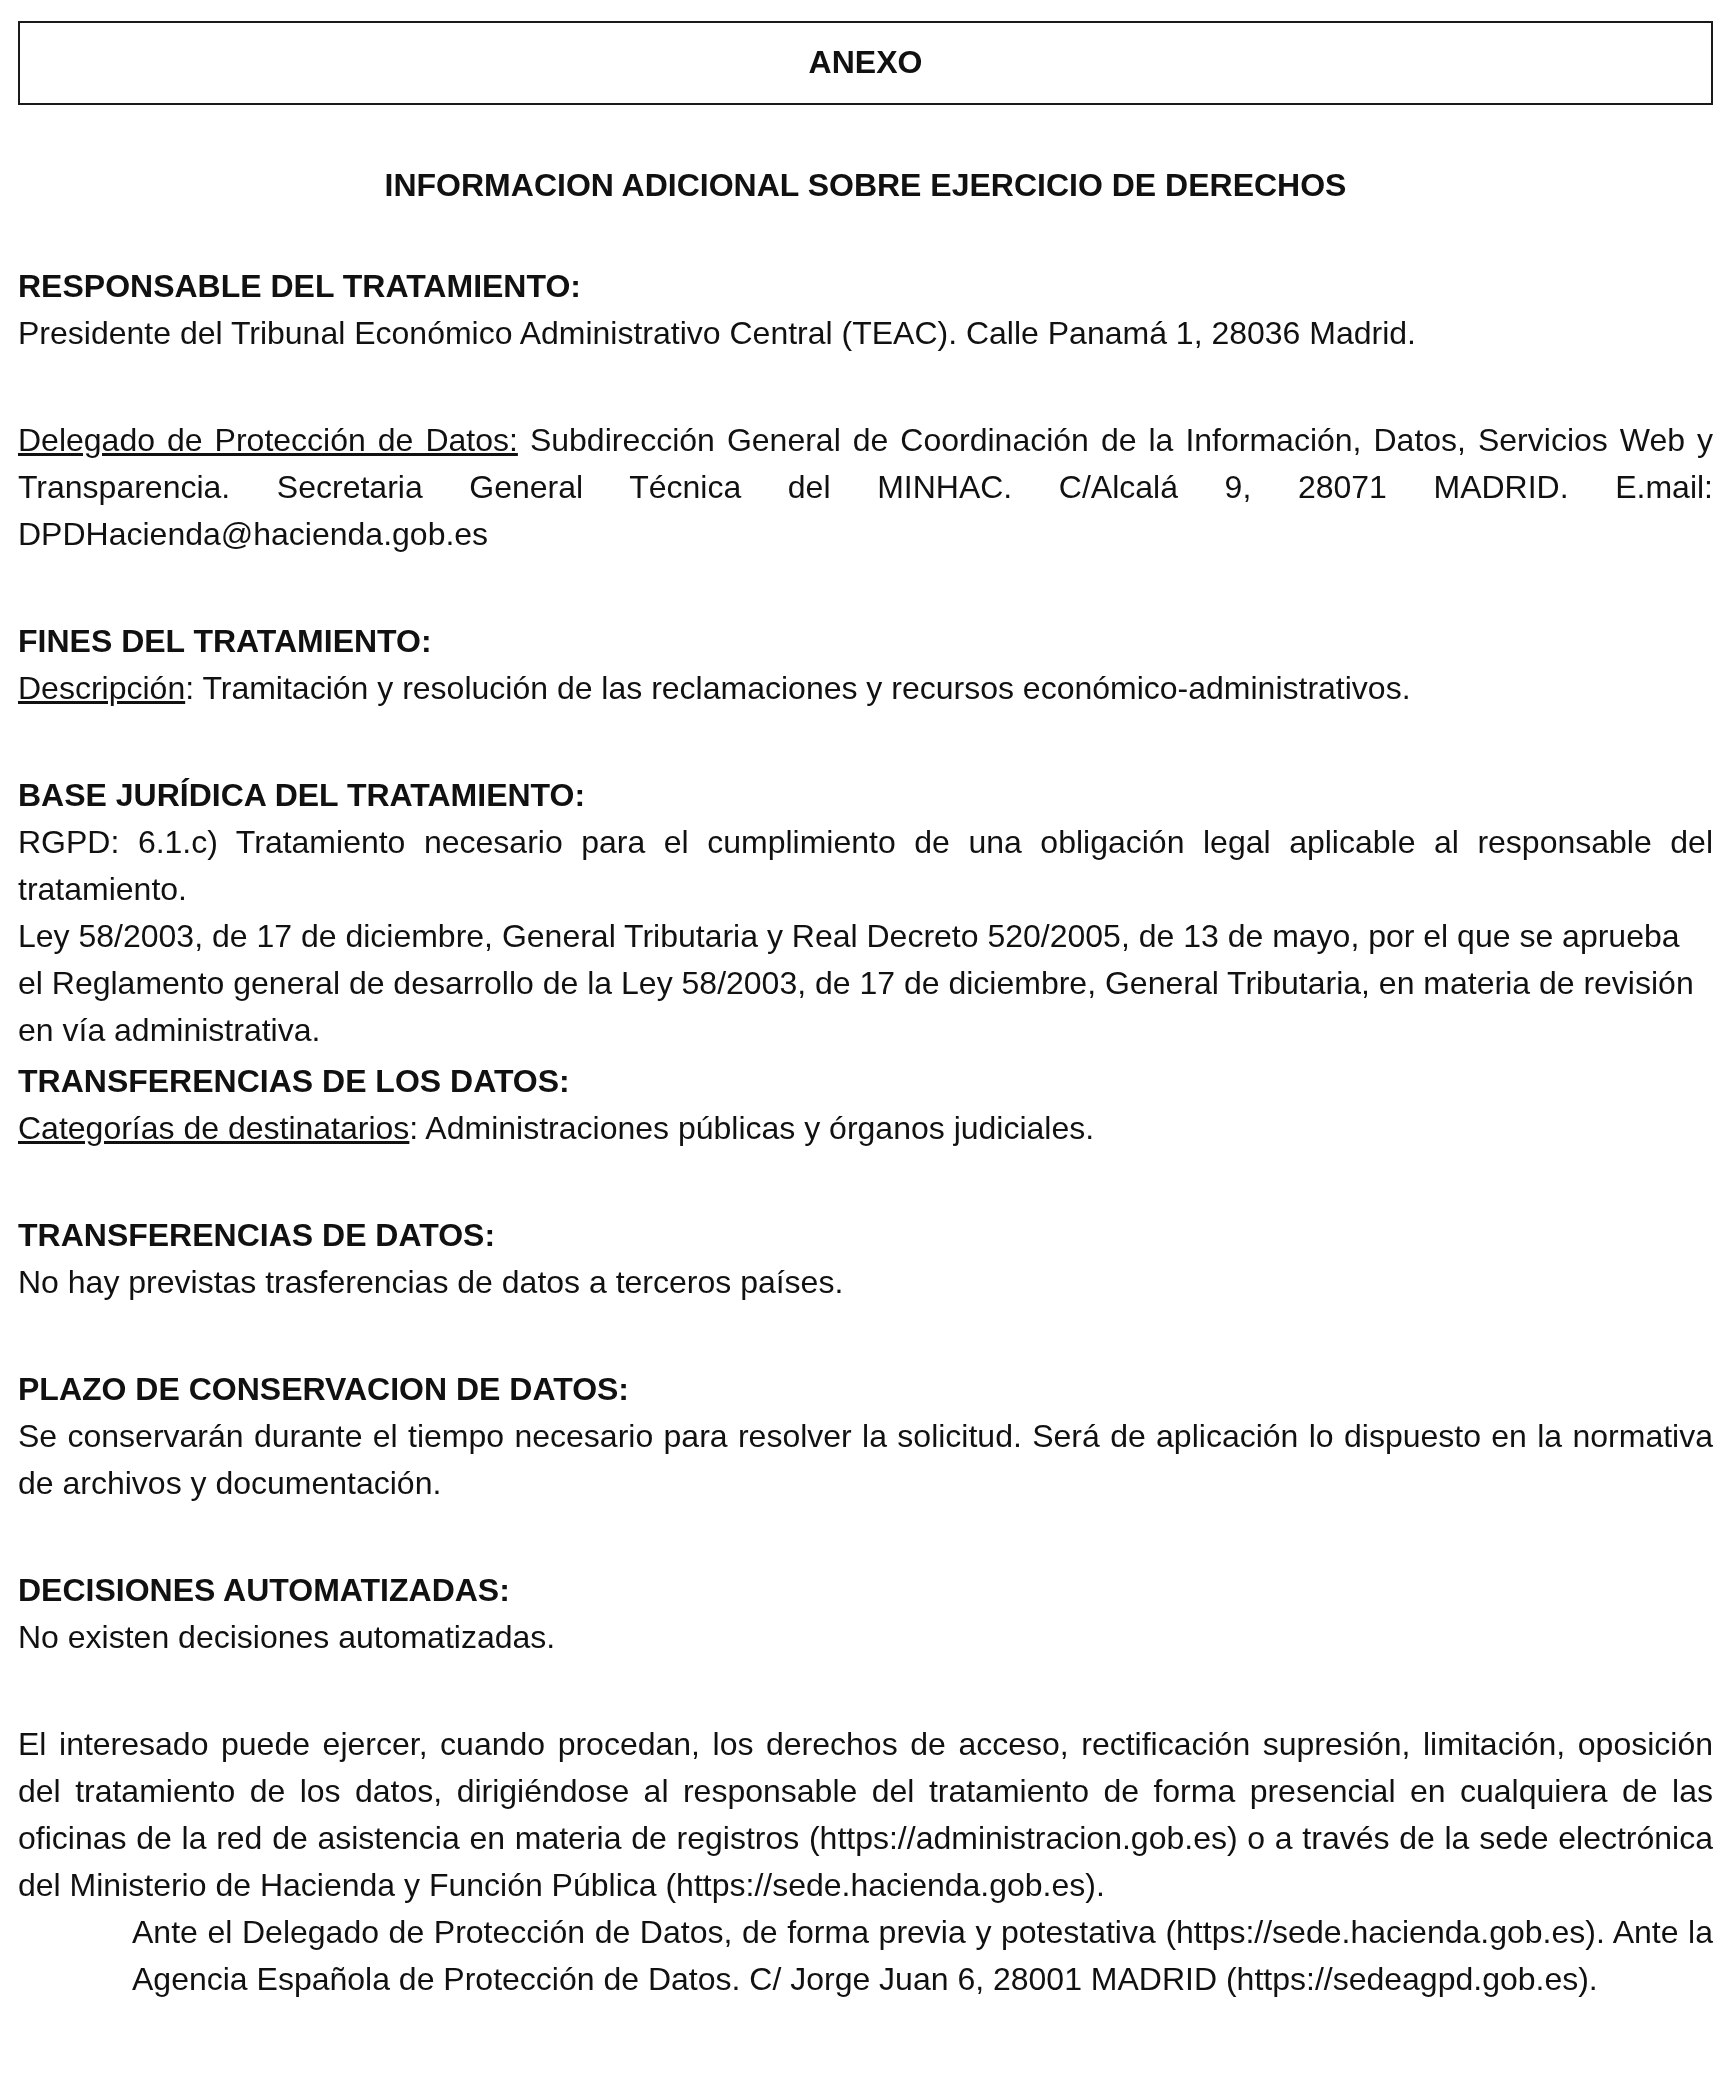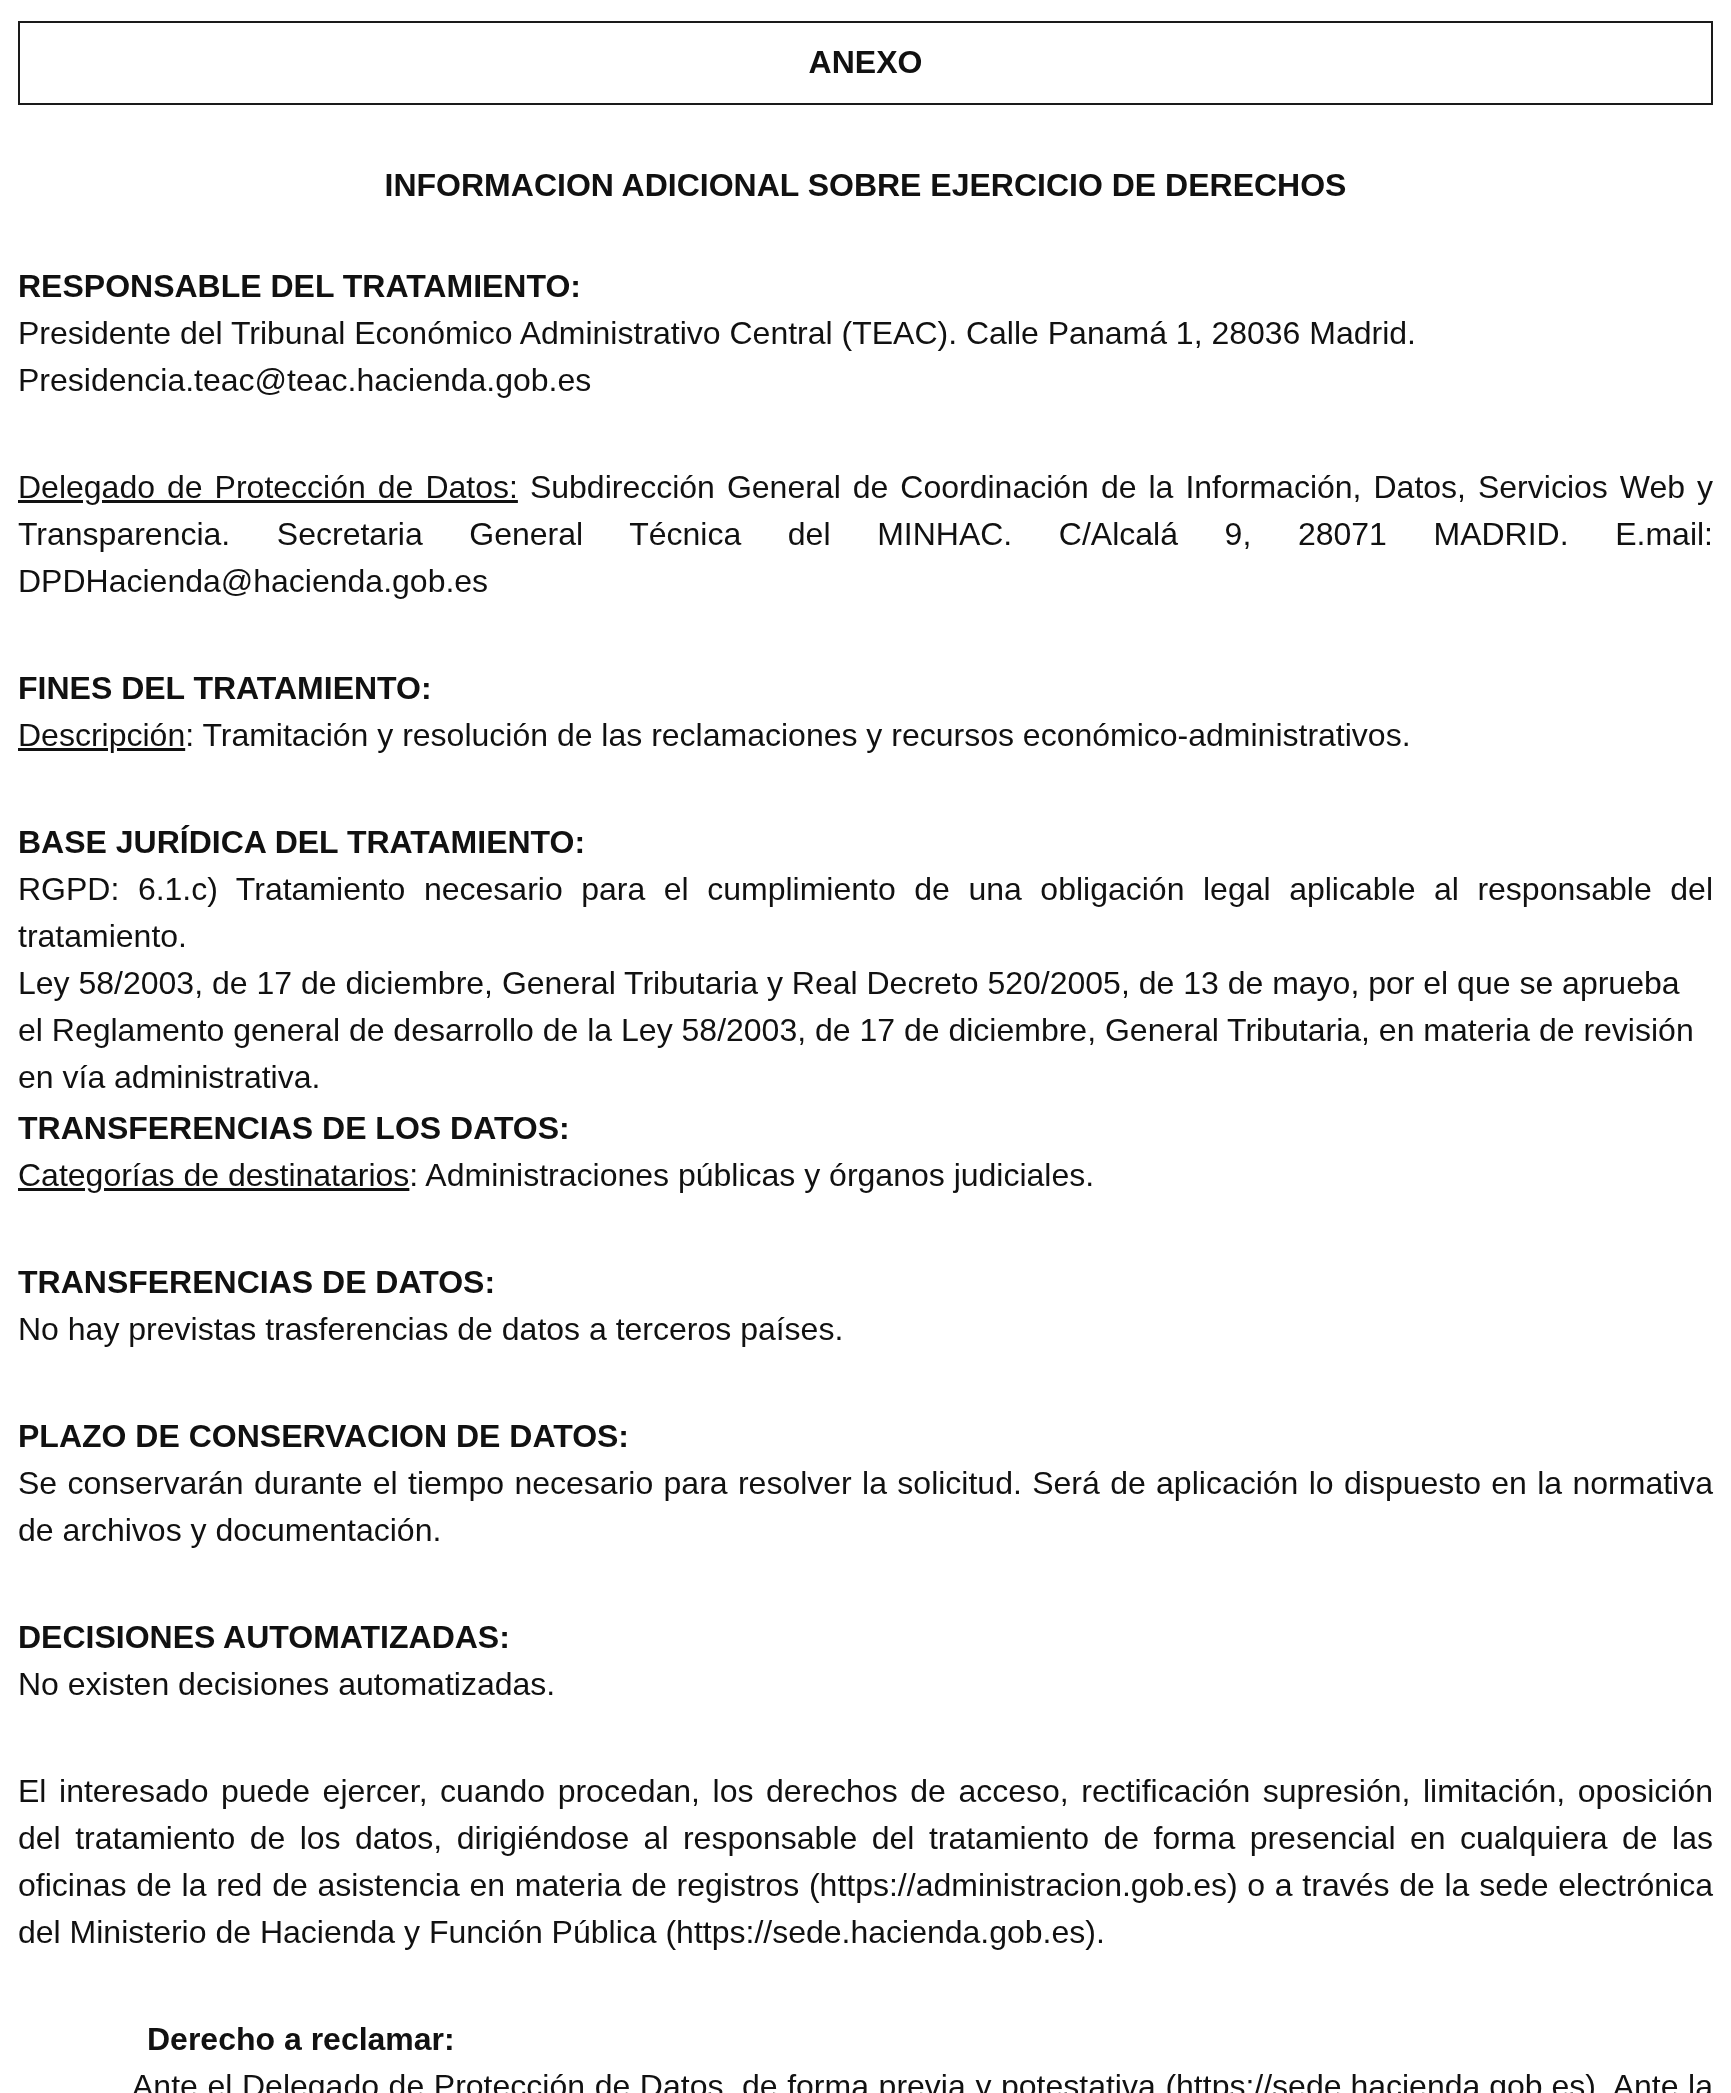--- a/index.html
+++ b/index.html
@@ -69,21 +69,20 @@
   <div class="anexo-box">
     <span>ANEXO</span>
   </div>
 
   <div class="doc-title">INFORMACION ADICIONAL SOBRE EJERCICIO DE DERECHOS</div>
 
   <section class="mt-big">
     <div class="section-heading">RESPONSABLE DEL TRATAMIENTO:</div>
     <p class="para">
       <span>Presidente del Tribunal Económico Administrativo Central (TEAC). Calle Panamá 1, 28036 Madrid.</span><br>
-      <span>Presidencia.teac@teac.hacienda.gob.es</span>
     </p>
     <p class="para justify mt-block">
       <span class="underline">Delegado de Protección de Datos:</span>
       <span>Subdirección General de Coordinación de la Información, Datos, Servicios Web y Transparencia. Secretaria General Técnica del MINHAC. C/Alcalá 9, 28071 MADRID. E.mail: DPDHacienda@hacienda.gob.es</span>
     </p>
   </section>
 
   <section class="mt-block">
     <div class="section-heading">FINES DEL TRATAMIENTO:</div>
     <p class="para">
@@ -127,20 +126,19 @@
     <p class="para">
       <span>No existen decisiones automatizadas.</span>
     </p>
   </section>
 
   <section class="mt-block">
     <p class="para justify">
       <span>El interesado puede ejercer, cuando procedan, los derechos de acceso, rectificación supresión, limitación, oposición del tratamiento de los datos, dirigiéndose al responsable del tratamiento de forma presencial en cualquiera de las oficinas de la red de asistencia en materia de registros (https://administracion.gob.es) o a través de la sede electrónica del Ministerio de Hacienda y Función Pública (https://sede.hacienda.gob.es).</span>
     </p>
 
-    <div class="reclamar-heading mt-block">Derecho a reclamar:</div>
     <p class="para reclamar-body">
       <span>Ante el Delegado de Protección de Datos, de forma previa y potestativa (https://sede.hacienda.gob.es). Ante la Agencia Española de Protección de Datos. C/ Jorge Juan 6, 28001 MADRID (https://sedeagpd.gob.es).</span>
     </p>
   </section>
 
 </div>
 
 
 </body></html>

